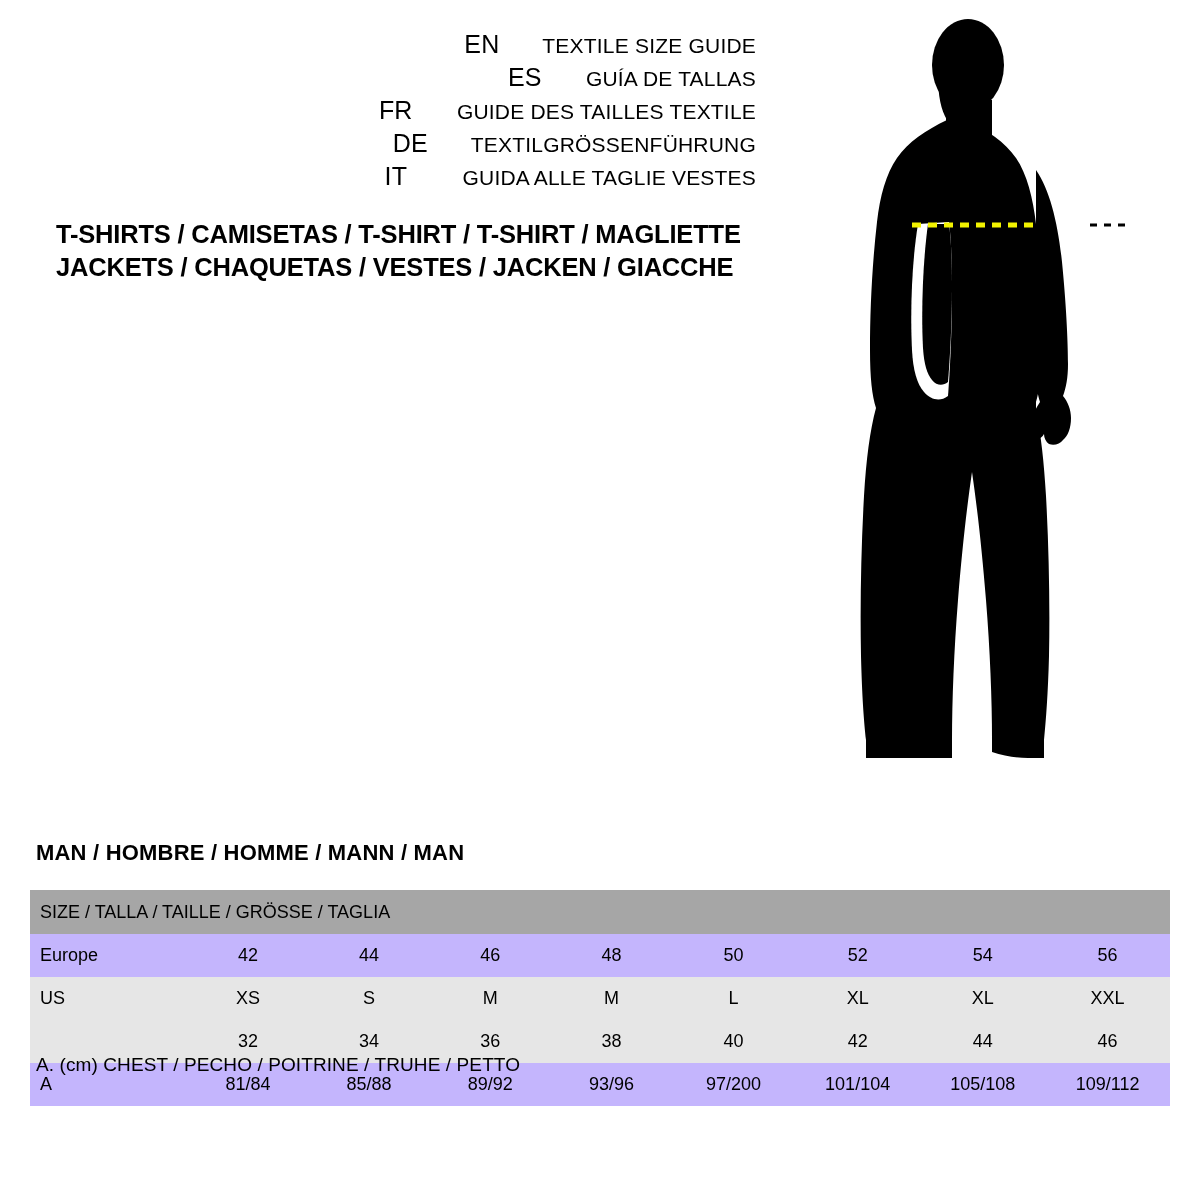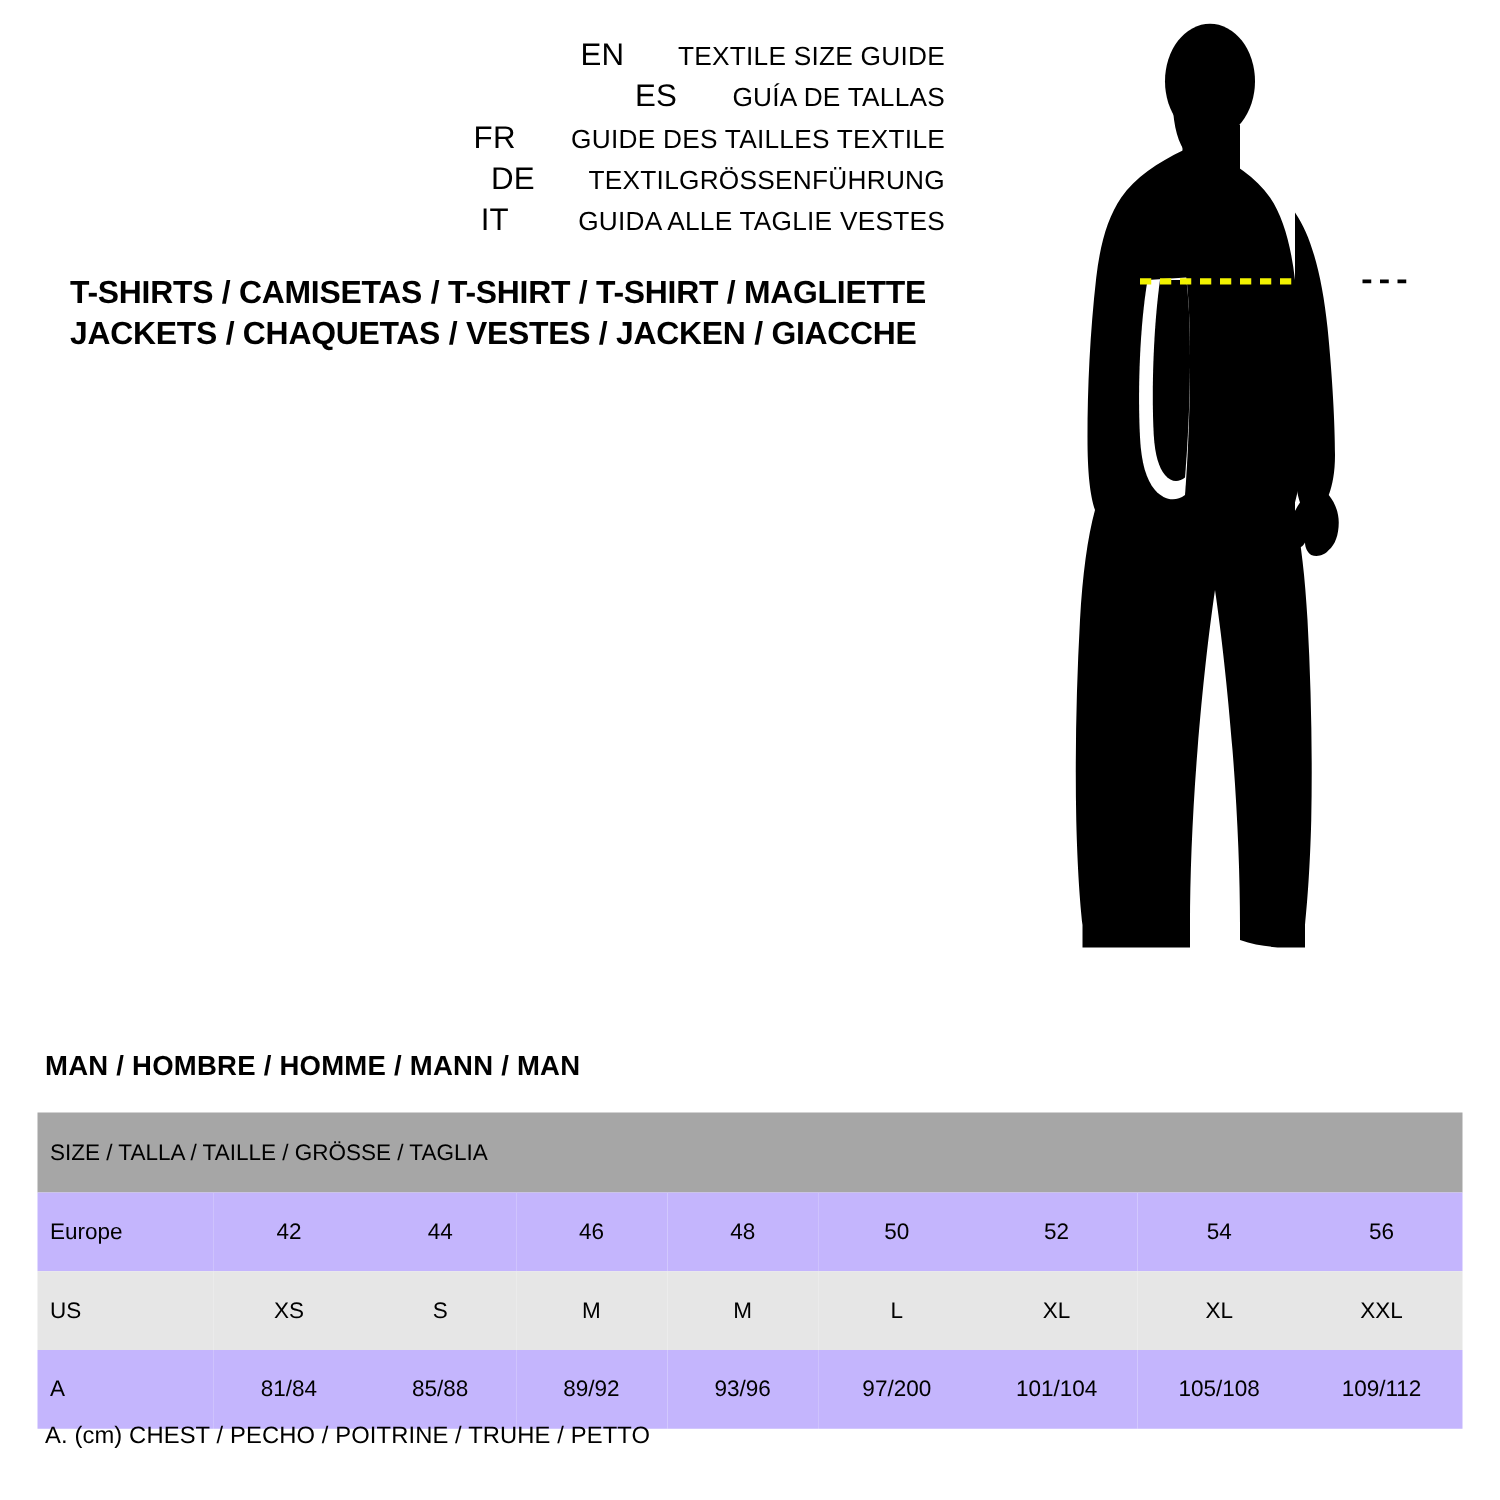--- a/index.html
+++ b/index.html
@@ -85,21 +85,21 @@
   
   .size-table {
     position: absolute;
     left: 30px;
     top: 890px;
     width: 1140px;
     border-collapse: collapse;
     font-size: 18px;
   }
   .size-table td, .size-table th {
-    padding: 17px;
+    padding: 7px;
     height: 29px;
     font-weight: normal;
     text-align: center;
     vertical-align: middle;
     margin-top: 36px;
   }
   .size-table tr.header-row {
     background: #a6a6a6;
   }
   .size-table tr.header-row td {
@@ -120,21 +120,21 @@
     width: 160px;
   }
   .size-table td.val {
     width: 122px;
   }
 
   
   .footnote {
     position: absolute;
     left: 36px;
-    top: 1138px;
+    top: 1054px;
     font-size: 19px;
     letter-spacing: 0.1px;
   }
 </style>
 </head>
 <body>
 
 <div class="page">
 
   <div class="lang-block">
@@ -265,20 +265,31 @@
         <td class="label">US</td>
         <td class="val">XS</td>
         <td class="val">S</td>
         <td class="val">M</td>
         <td class="val">M</td>
         <td class="val">L</td>
         <td class="val">XL</td>
         <td class="val">XL</td>
         <td class="val">XXL</td>
       </tr>
+      <tr class="shade">
+        <td class="label"></td>
+        <td class="val">32</td>
+        <td class="val">34</td>
+        <td class="val">36</td>
+        <td class="val">38</td>
+        <td class="val">40</td>
+        <td class="val">42</td>
+        <td class="val">44</td>
+        <td class="val">46</td>
+      </tr>
       <tr class="plain">
         <td class="label">A</td>
         <td class="val">81/84</td>
         <td class="val">85/88</td>
         <td class="val">89/92</td>
         <td class="val">93/96</td>
         <td class="val">97/200</td>
         <td class="val">101/104</td>
         <td class="val">105/108</td>
         <td class="val">109/112</td>

